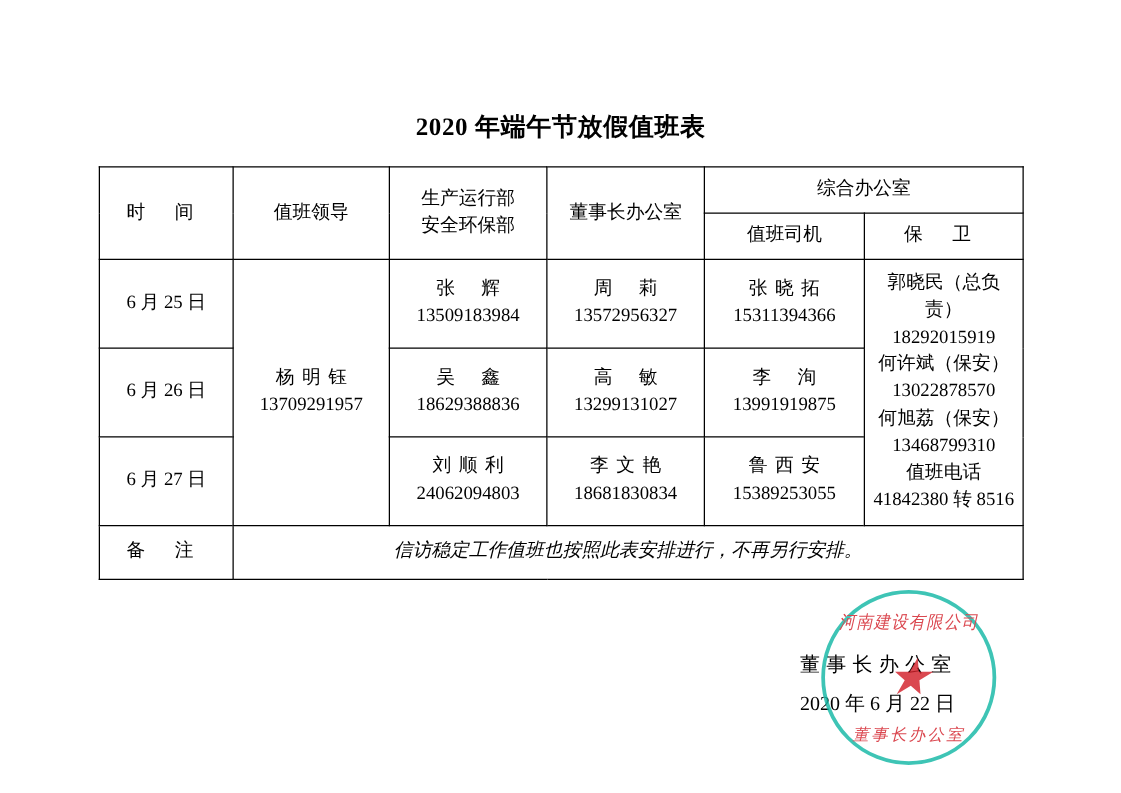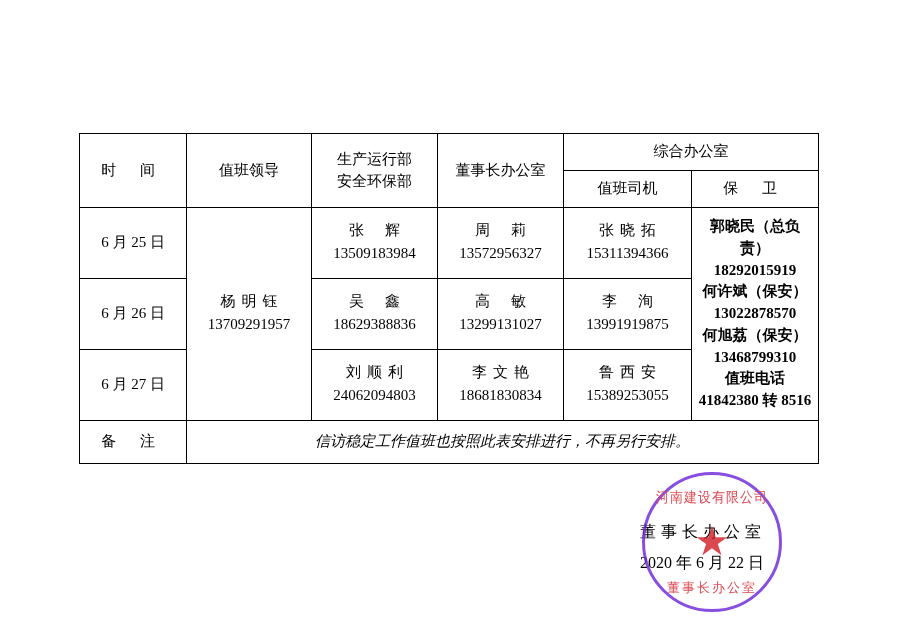--- a/index.html
+++ b/index.html
@@ -75,21 +75,20 @@
     padding-left: 6px;
     font-family: Liberation Mono, monospace;
   }
   .phone-line {
     letter-spacing: 0px;
   }
   .guard-cell {
     font-size: 14px;
     line-height: 1.55;
     padding: 4px 2px;
-    font-weight: bold;
   }
   .note-row td {
     height: 36px;
   }
   .note-text {
     text-align: left;
     padding-left: 10px;
     font-size: 15px;
     font-style: italic;
   }
@@ -101,28 +100,29 @@
     letter-spacing: 0.5px;
   }
   .sig-date {
     position: absolute;
     left: 640px;
     top: 553px;
     font-size: 16px;
   }
   .stamp {
     position: absolute;
-    left: 642px;
+    left: 657px;
     top: 472px;
     width: 134px;
     height: 134px;
     border-radius: 50%;
-    border: 3px solid #6d28d9;
+    border: 3px solid #14b8a6;
     opacity: 0.82;
     pointer-events: none;
+    font-style: italic;
   }
   .stamp-star {
     position: absolute;
     left: 50%;
     top: 50%;
     transform: translate(-50%, -50%);
     color: #d3202a;
     font-size: 40px;
     line-height: 1;
   }
@@ -146,20 +146,21 @@
     color: #d3202a;
     font-size: 13px;
     letter-spacing: 2px;
   }
 </style>
 </head>
 <body>
 
 <div class="page">
 
+  <div class="doc-title">2020 年端午节放假值班表</div>
 
   <table class="duty">
     <colgroup>
       <col class="col-time">
       <col class="col-leader">
       <col class="col-prod">
       <col class="col-chair">
       <col class="col-driver">
       <col class="col-guard">
     </colgroup>

